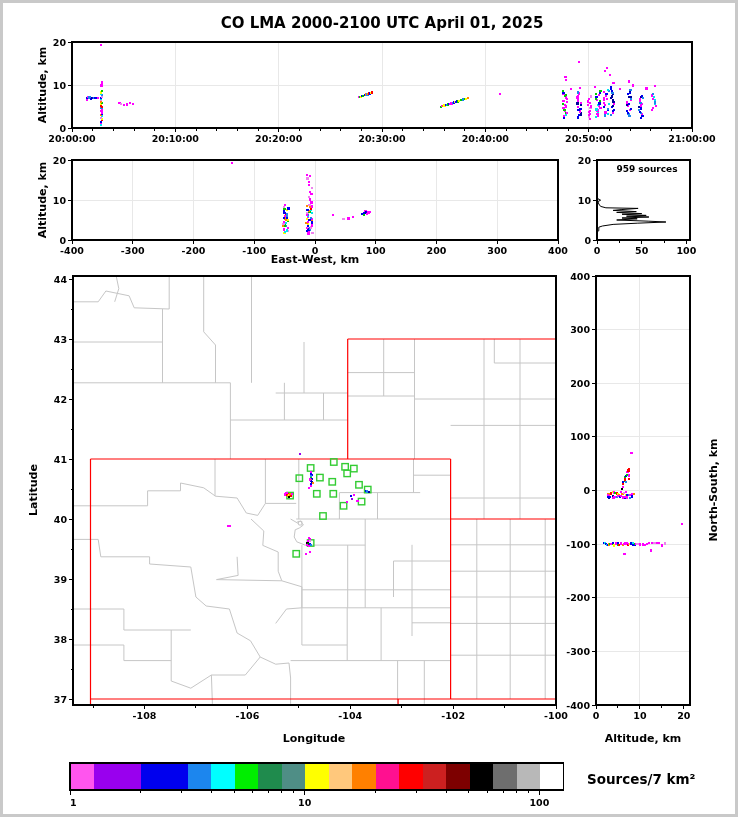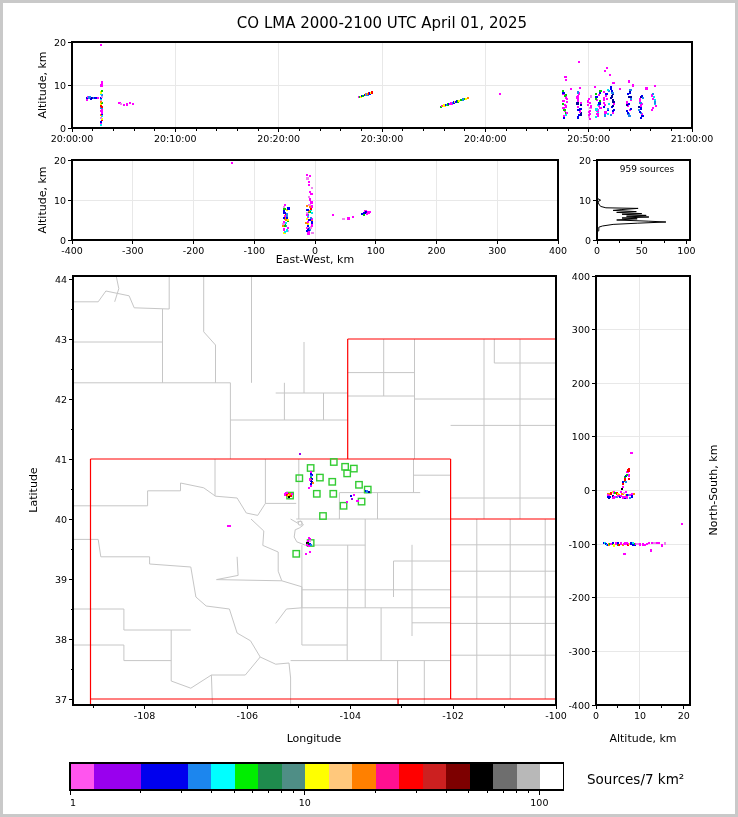--- a/index.html
+++ b/index.html
@@ -1,16 +1,16 @@
 <!DOCTYPE html>
 <html><head>
 <meta charset="utf-8">
 <style>
   html,body{margin:0;padding:0;background:#e8e8e8;}
-  .figure{position:relative;width:732px;height:811px;border:3px solid #c9c9c9;background:#ffffff;overflow:hidden;font-family:"DejaVu Sans",sans-serif;}
+  .figure{position:relative;width:732px;height:811px;border:3px solid #c9c9c9;background:#ffffff;overflow:hidden;font-family:"DejaVu Sans",sans-serif;font-weight:bold;}
   svg{position:absolute;left:0;top:0;}
   text{fill:#000000;font-family:"DejaVu Sans",sans-serif;}
   .title-text{font-size:15px;}
   .axis-label{font-size:11px;}
   .tick-label{font-size:9.5px;}
   .annotation{font-size:9px;}
   .cbar-label{font-size:13.5px;}
 </style>
 </head>
 <body>

